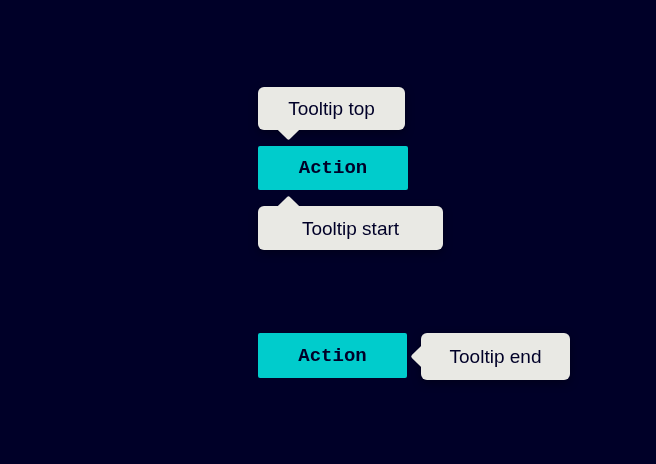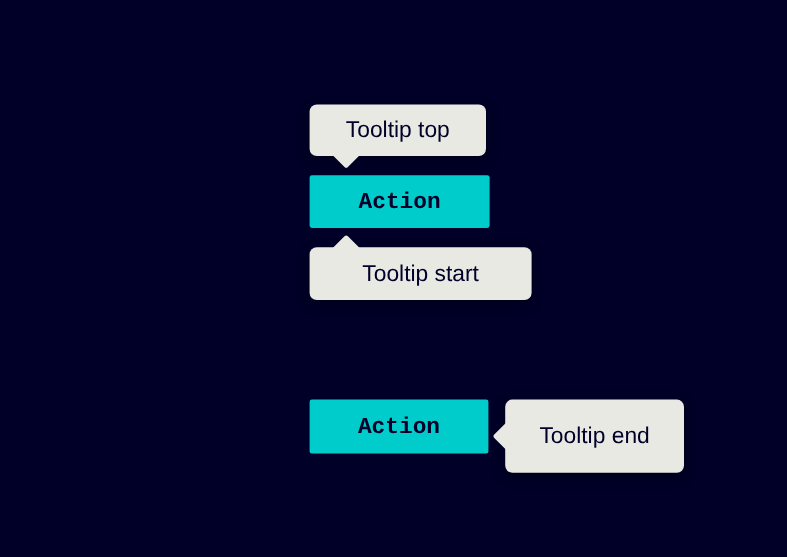--- a/index.html
+++ b/index.html
@@ -62,21 +62,21 @@
   }
 
   
   #tooltip-top     { left: 258px; top: 87px;  width: 147px; height: 43px; }
   #action-top      { left: 258px; top: 146px; width: 150px; height: 44px; }
   #tooltip-bottom  { left: 258px; top: 206px; width: 185px; height: 44px; }
 
   
   #tooltip-start   { left: 84px;  top: 333px; width: 159px; height: 45px; }
   #action-bottom   { left: 258px; top: 333px; width: 149px; height: 45px; }
-  #tooltip-end     { left: 421px; top: 333px; width: 149px; height: 61px; }
+  #tooltip-end     { left: 421px; top: 333px; width: 149px; height: 47px; }
 </style>
 </head>
 <body>
 
 <div class="canvas">
 
   <div class="tooltip" id="tooltip-top">
     <span class="label">Tooltip top</span>
     <span class="arrow arrow-down"></span>
   </div>

